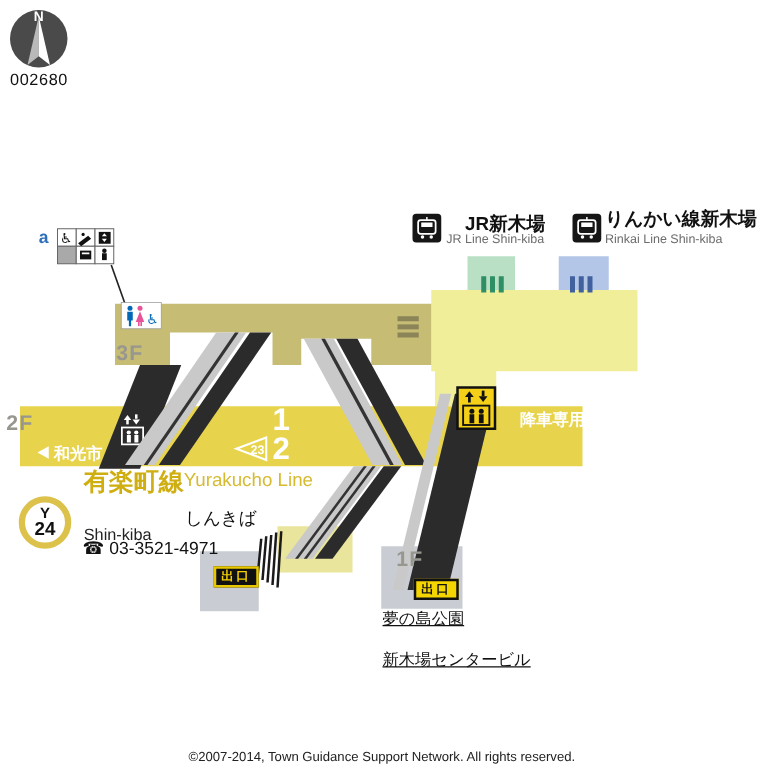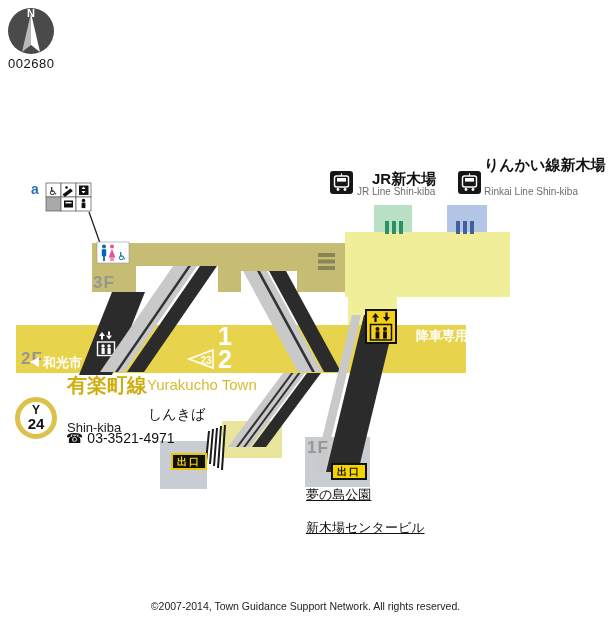--- a/index.html
+++ b/index.html
@@ -198,38 +198,38 @@
       <text x="206" y="363.5" text-anchor="middle" font-size="10" font-weight="bold" fill="#ffffff">23</text>
     </g>
   </svg>
 
   <div class="abs" style="left:8px;top:56px;font-size:13px;color:#111;letter-spacing:0.5px;">002680</div>
 
   <div class="abs" style="left:31px;top:181px;font-size:14px;font-weight:bold;color:#2d6fb8;">a</div>
 
   <div class="abs xfer-title" style="left:372px;top:170px;">JR新木場</div>
   <div class="abs small-sub" style="left:357px;top:186px;">JR Line Shin-kiba</div>
-  <div class="abs xfer-title" style="left:484px;top:156px;">りんかい線新木場</div>
+  <div class="abs xfer-title" style="left:484px;top:166px;">りんかい線新木場</div>
   <div class="abs small-sub" style="left:484px;top:186px;">Rinkai Line Shin-kiba</div>
 
   <div class="floorlabel" style="left:93px;top:273px;">3F</div>
-  <div class="floorlabel" style="left:21px;top:329px;margin-top:20px;">2F</div>
-  <div class="floorlabel" style="left:307px;top:438px;">1F</div>
+  <div class="floorlabel" style="left:5px;top:329px;">2F</div>
+  <div class="floorlabel" style="left:317px;top:438px;">1F</div>
 
   <div class="platnum" style="left:213px;top:324px;">1</div>
   <div class="platnum" style="left:213px;top:347px;">2</div>
 
   <div class="abs" style="left:30px;top:354px;font-size:13px;color:#fff;font-weight:bold;">
     <span class="dir-tri"></span><span>和光市</span>
   </div>
 
   <div class="abs whitetxt" style="left:416px;top:327px;font-size:13px;">降車専用</div>
 
   <div class="abs" style="left:67px;top:372px;font-size:20px;font-weight:bold;color:#cfae12;">有楽町線</div>
-  <div class="abs" style="left:147px;top:376px;font-size:15px;color:#d6bb32;">Yurakucho Town</div>
+  <div class="abs" style="left:147px;top:376px;font-size:15px;color:#d6bb32;">Yurakucho Line</div>
 
   <div id="roundel">
     <span class="l">Y</span>
     <span class="n">24</span>
   </div>
 
   <div class="abs" style="left:148px;top:406px;font-size:14px;color:#111;">しんきば</div>
   <div class="abs" style="left:67px;top:420px;font-size:13px;color:#222;">Shin-kiba</div>
   <div class="abs" style="left:66px;top:430px;font-size:14px;color:#111;text-align:right;">
     <span>☎</span>

